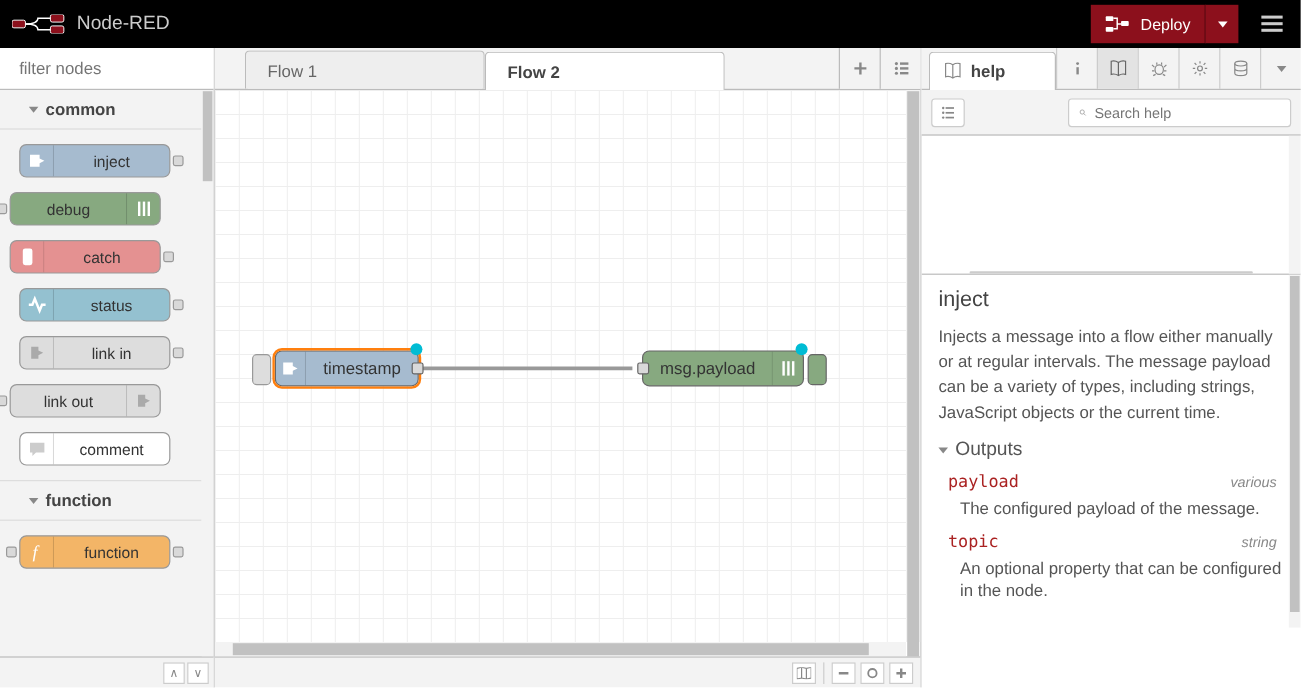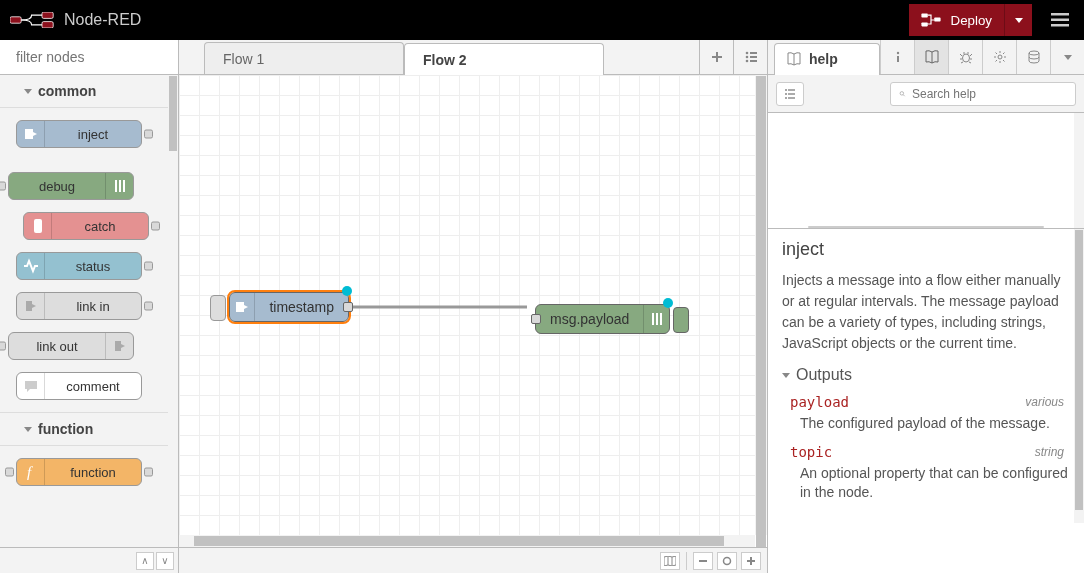--- a/index.html
+++ b/index.html
@@ -33,21 +33,21 @@
 .palette-category-body { padding: 12px 0 12px 8px; display: flex; flex-direction: column; gap: 12px; }
 .palette-node { position: relative; width: 126px; height: 28px; border: 1px solid #999; border-radius: 6px; display: flex; align-items: center; cursor: grab; }
 .palette-node .icon { width: 28px; height: 100%; display: flex; align-items: center; justify-content: center; border-right: 1px solid rgba(0,0,0,0.15); border-radius: 5px 0 0 5px; }
 .palette-node .icon-right { border-right:none; border-left: 1px solid rgba(0,0,0,0.15); border-radius: 0 5px 5px 0; margin-left:auto; }
 .palette-node .label { flex: 1; text-align: center; font-size: 13px; color: #333; }
 .port-dot { width: 9px; height: 9px; background: #d9d9d9; border: 1px solid #999; border-radius: 2px; position: absolute; top: 50%; transform: translateY(-50%); }
 .port-left { left: -12px; }
 .port-right { right: -12px; }
 
 .n-inject { background: #a6bbcf; }
-.n-debug { background: #87a980; margin-top: 12px; }
+.n-debug { background: #87a980; }
 .n-complete { background: #a9e2b0; }
 .n-catch { background: #e49191; }
 .n-status { background: #94c1d0; }
 .n-link { background: #ddd; }
 .n-comment { background: #fff; }
 .n-function { background: #f3b567; }
 
 .palette-footer { height: 26px; border-top: 1px solid #bbb; background: #f3f3f3; display: flex; justify-content: flex-end; align-items: center; padding: 0 4px; gap: 2px; }
 .pf-btn { width: 18px; height: 18px; border: 1px solid #ccc; background: #fff; display: flex; align-items: center; justify-content: center; cursor: pointer; font-size: 10px; color:#888; }
 
@@ -179,21 +179,21 @@
             <div class="port-dot port-left"></div>
             <div class="label">debug</div>
             <div class="icon icon-right">
                 <svg class="node-icon" viewBox="0 0 16 16">
                   <rect x="3" y="2" width="2" height="12"></rect>
                   <rect x="7" y="2" width="2" height="12"></rect>
                   <rect x="11" y="2" width="2" height="12"></rect>
                 </svg>
               </div>
           </div>
-          <div class="palette-node n-catch" style="margin-left:15px">
+          <div class="palette-node n-catch" style="margin-left:0">
             <div class="icon">
                 <svg class="node-icon" viewBox="0 0 16 16">
                   <rect x="4" y="1" width="8" height="14" rx="2"></rect>
                 </svg>
               </div>
             <div class="label">catch</div>
             <div class="port-dot port-right"></div>
           </div>
           <div class="palette-node n-status" style="margin-left:8px">
             <div class="icon">

